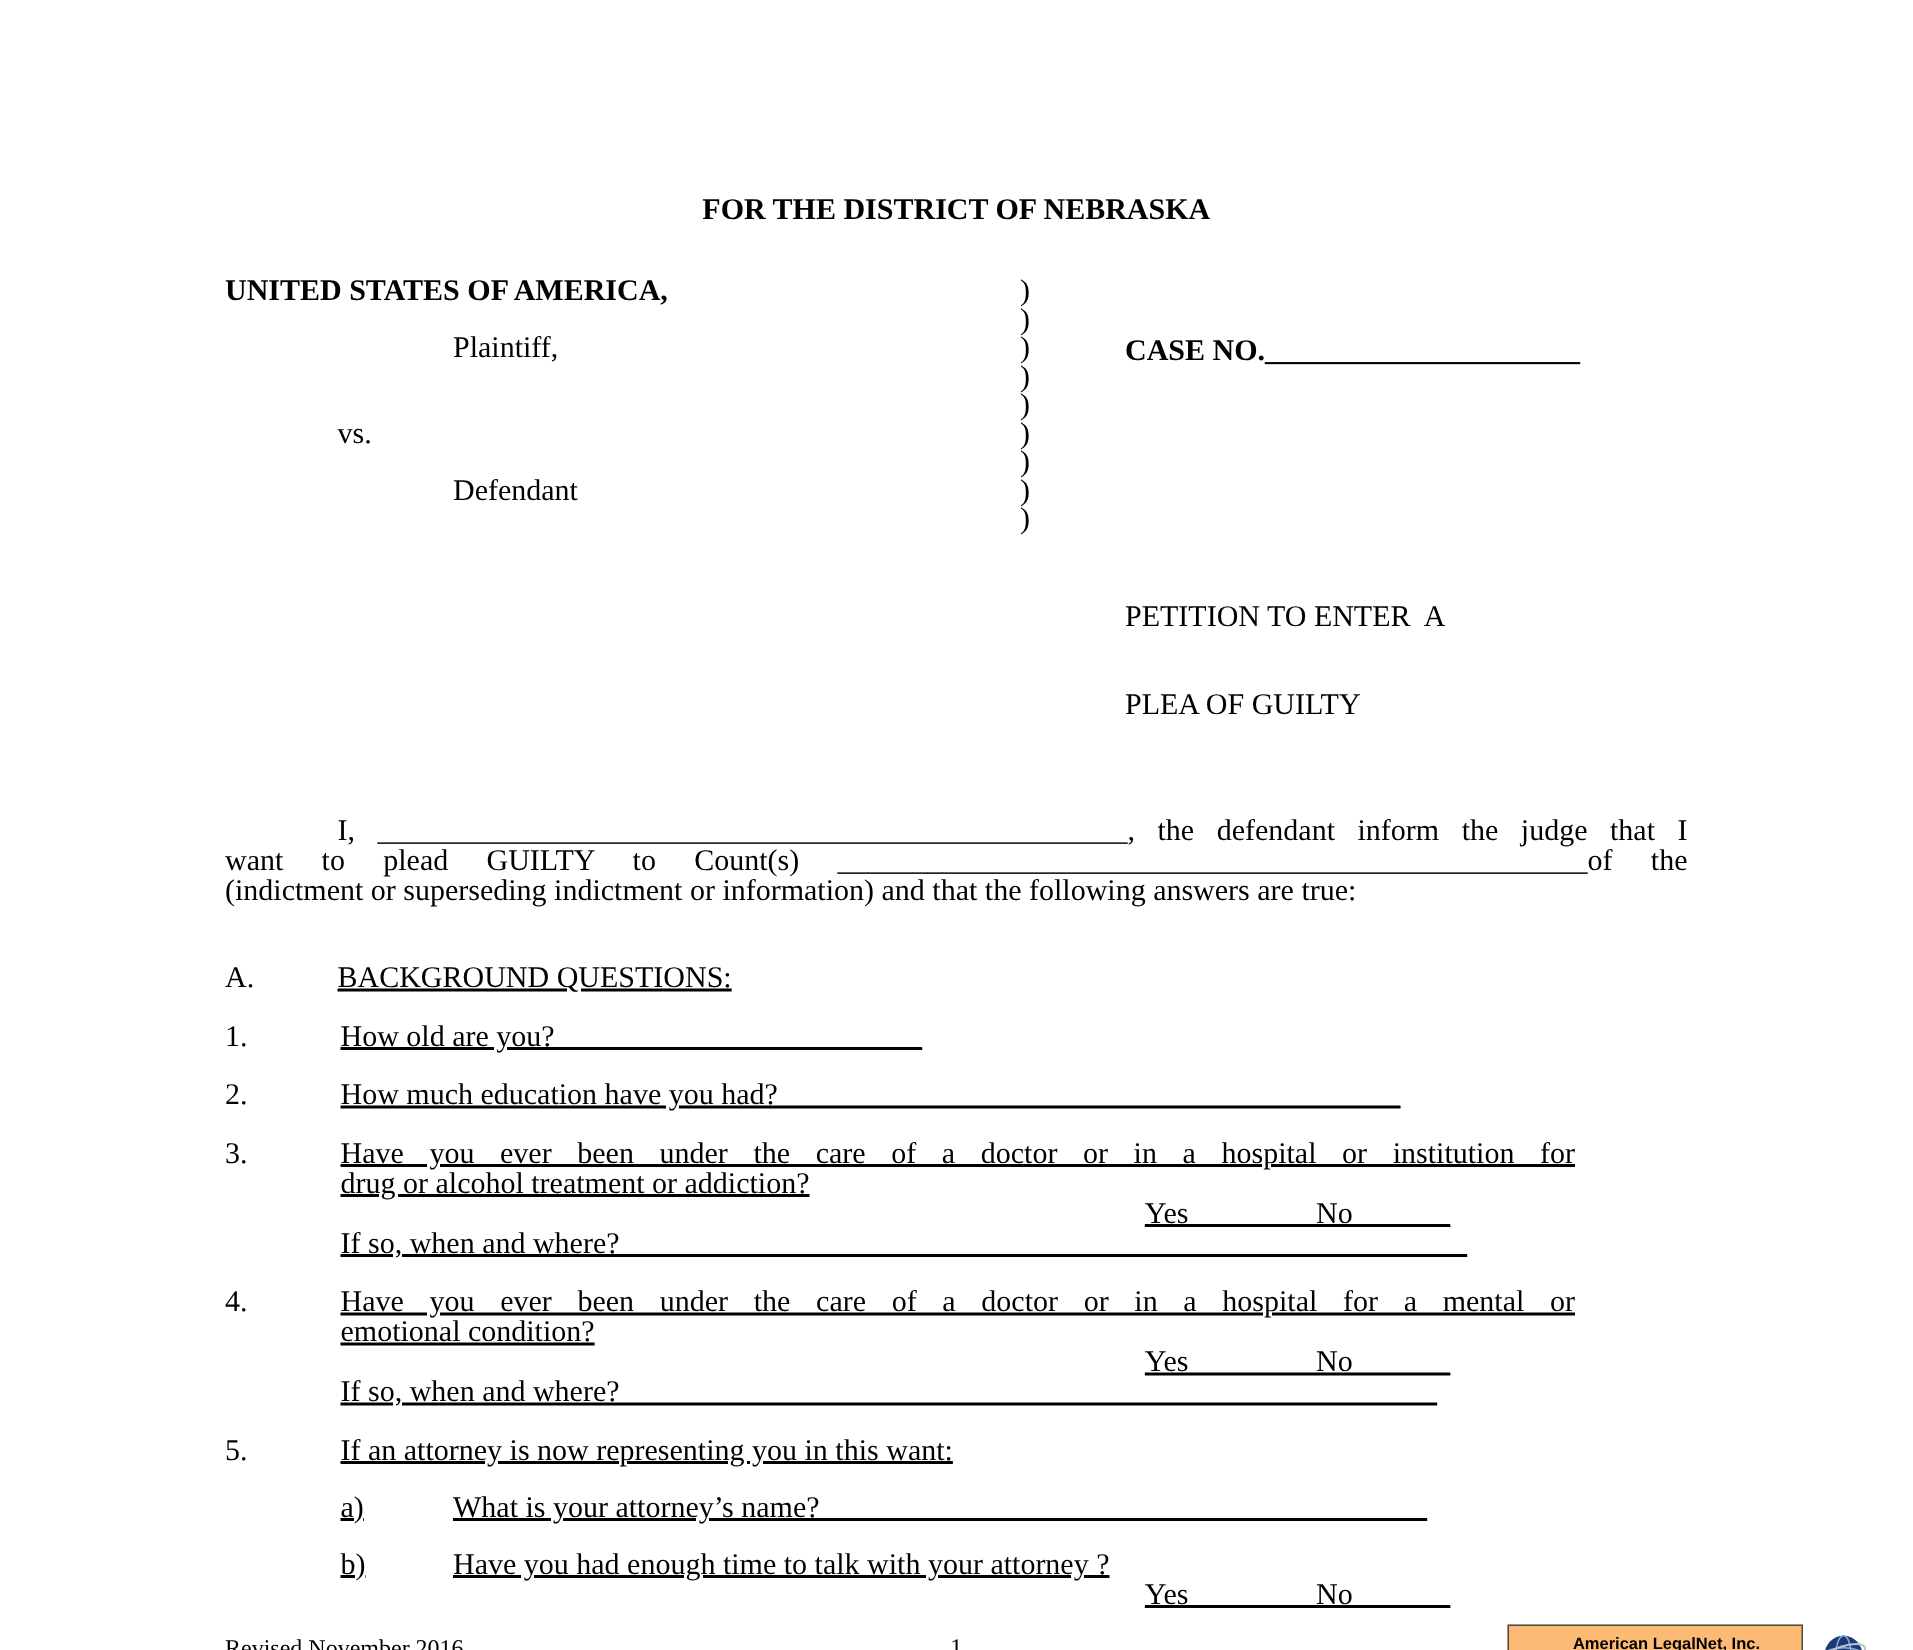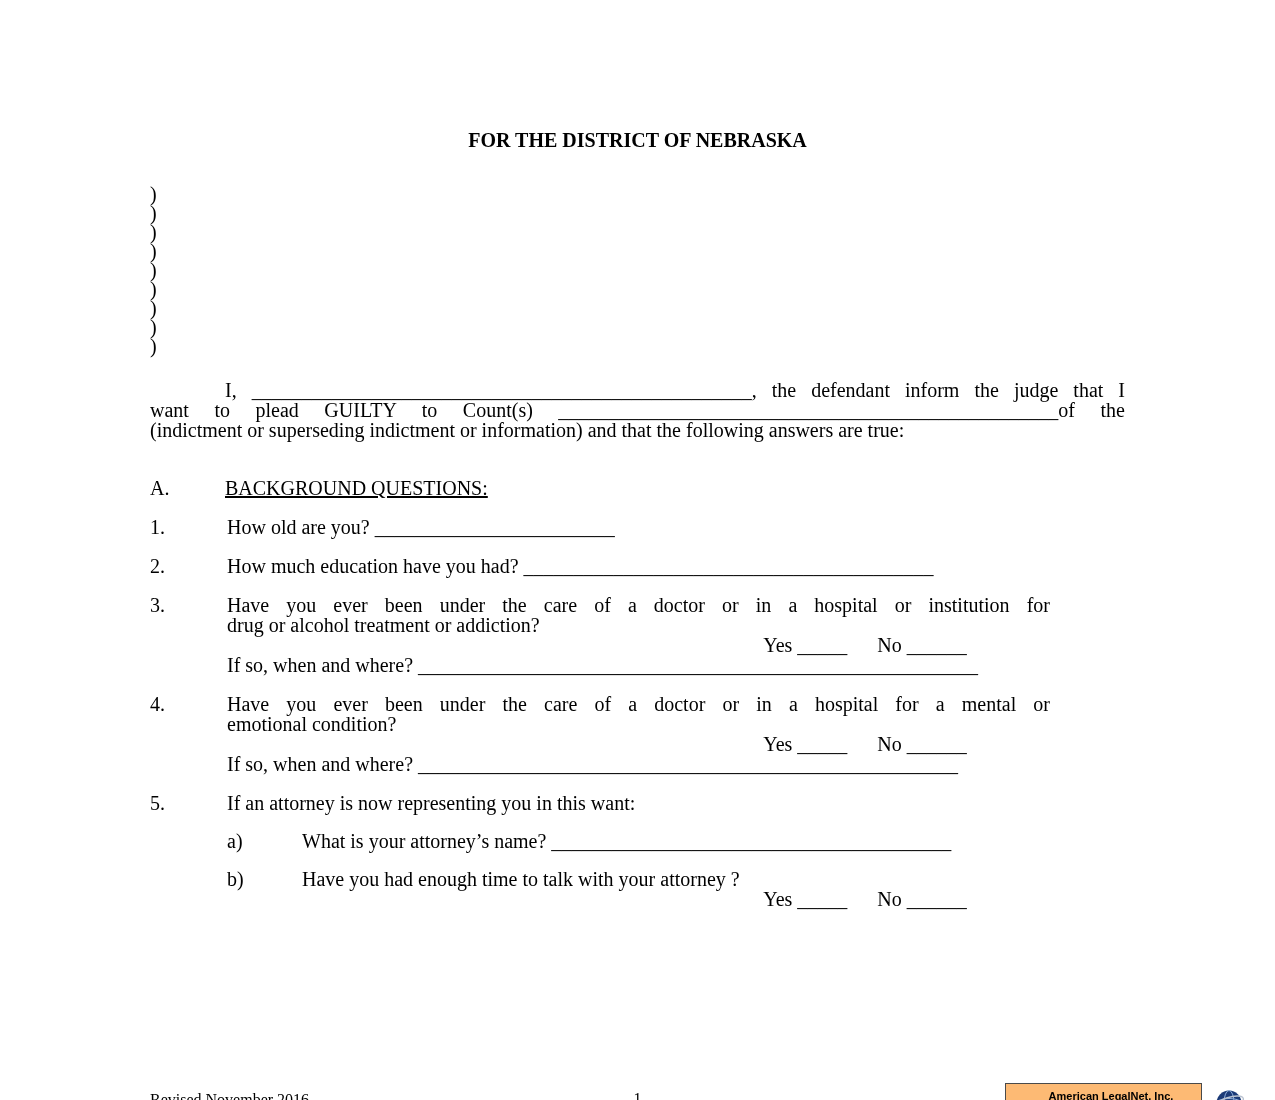--- a/index.html
+++ b/index.html
@@ -24,21 +24,21 @@
   .ind1 { padding-left: 75px; }
   .ind2 { padding-left: 152px; }
   .intro { margin-top: 24px; }
   .il { height: 20px; line-height: 20px; }
   .just { text-align: justify; text-align-last: justify; }
   .section-head { display: flex; margin-top: 38px; }
   .sec-label { width: 75px; flex: none; }
   .sec-title { text-decoration: underline; }
   .question { display: flex; margin-top: 19px; }
   .qnum { width: 77px; flex: none; }
-  .qbody { width: 823px; }
+  .qbody { width: 823px; text-decoration: underline; }
   .qline { min-height: 20px; }
   .yesno { padding-left: 453px; white-space: pre; text-align: center; }
   .subq { display: flex; margin-top: 18px; }
   .snum { width: 75px; flex: none; }
   .sbody { width: 748px; }
   .sbody .yesno { padding-left: 378px; }
   .footer { position: absolute; left: 0; top: 1042px; width: 1275px; height: 52px; font-size: 16px; margin-top: 41px; }
   .footer-revised { position: absolute; left: 150px; top: 7px; }
   .footer-page { position: absolute; left: 0; top: 6px; width: 100%; text-align: center; }
   .aln-box {
@@ -56,30 +56,48 @@
 <body>
 
 <div class="page">
   <div class="content">
 
     <div class="court-title">
       <div>FOR THE DISTRICT OF NEBRASKA</div>
     </div>
 
     <div class="caption">
+      <div class="cap-left">
+        <div class="cl bold">UNITED STATES OF AMERICA,</div>
+        <div class="cl"></div>
+        <div class="cl ind2">Plaintiff,</div>
+        <div class="cl"></div>
+        <div class="cl"></div>
+        <div class="cl ind1">vs.</div>
+        <div class="cl"></div>
+        <div class="cl ind2">Defendant</div>
+        <div class="cl"></div>
+      </div>
       <div class="cap-mid">
         <div class="cl">)</div>
         <div class="cl">)</div>
         <div class="cl">)</div>
         <div class="cl">)</div>
         <div class="cl">)</div>
         <div class="cl">)</div>
         <div class="cl">)</div>
         <div class="cl">)</div>
         <div class="cl">)</div>
+      </div>
+      <div class="cap-right">
+        <div class="cl bold">CASE NO._____________________</div>
+        <div class="cl"></div>
+        <div class="cl"></div>
+        <div class="cl">PETITION TO ENTER  A</div>
+        <div class="cl">PLEA OF GUILTY</div>
       </div>
     </div>
 
     <div class="intro">
       <div class="il just" style="text-indent:75px;">I, __________________________________________________, the defendant inform the judge that I</div>
       <div class="il just">want to plead GUILTY to Count(s) __________________________________________________of the</div>
       <div class="il">(indictment or superseding indictment or information) and that the following answers are true:</div>
     </div>
 
     <div class="section-head">

